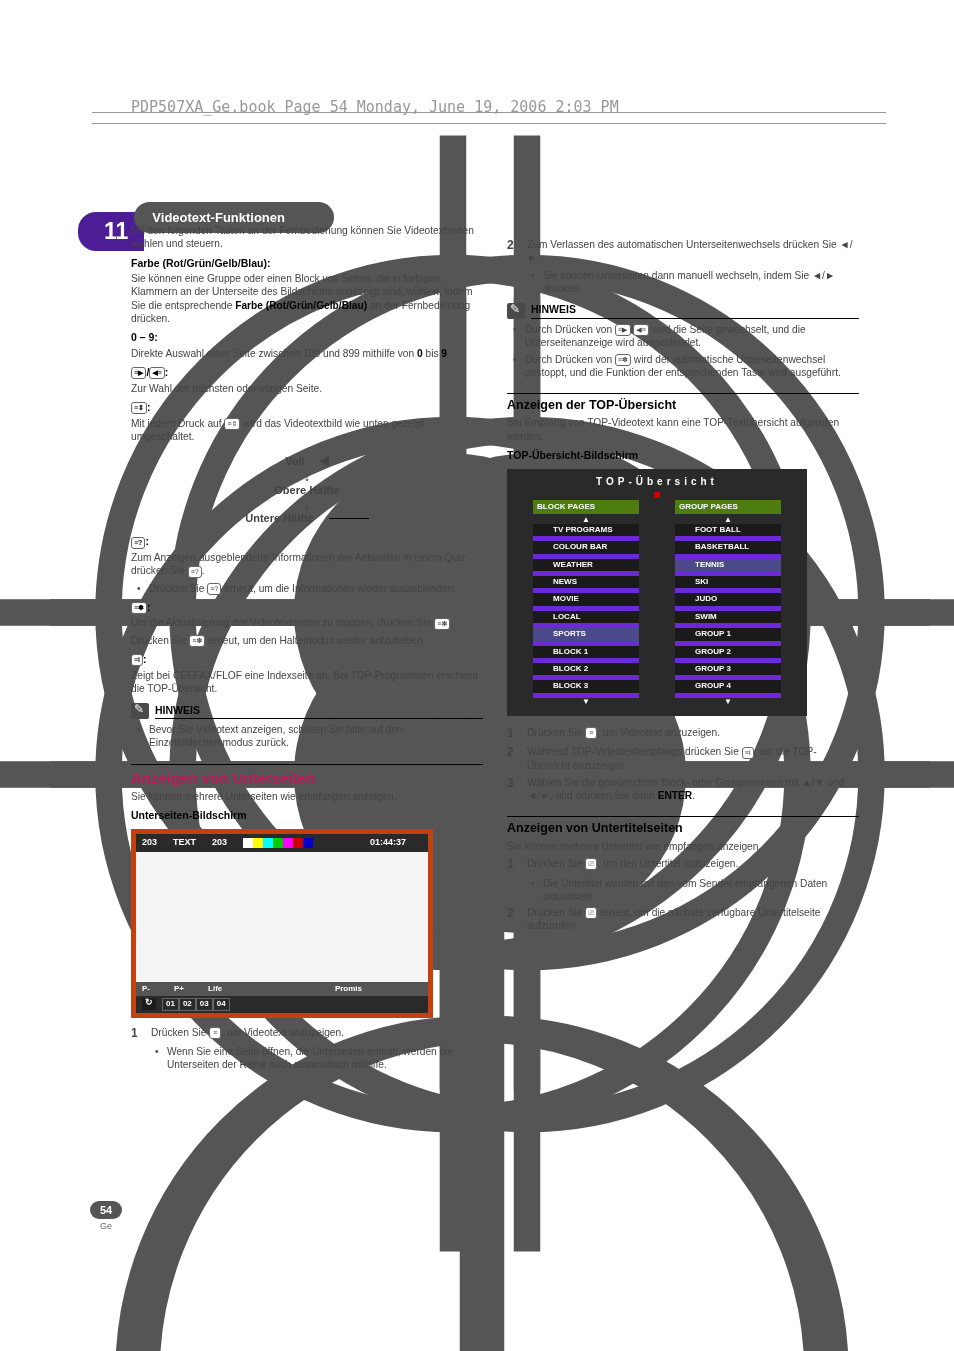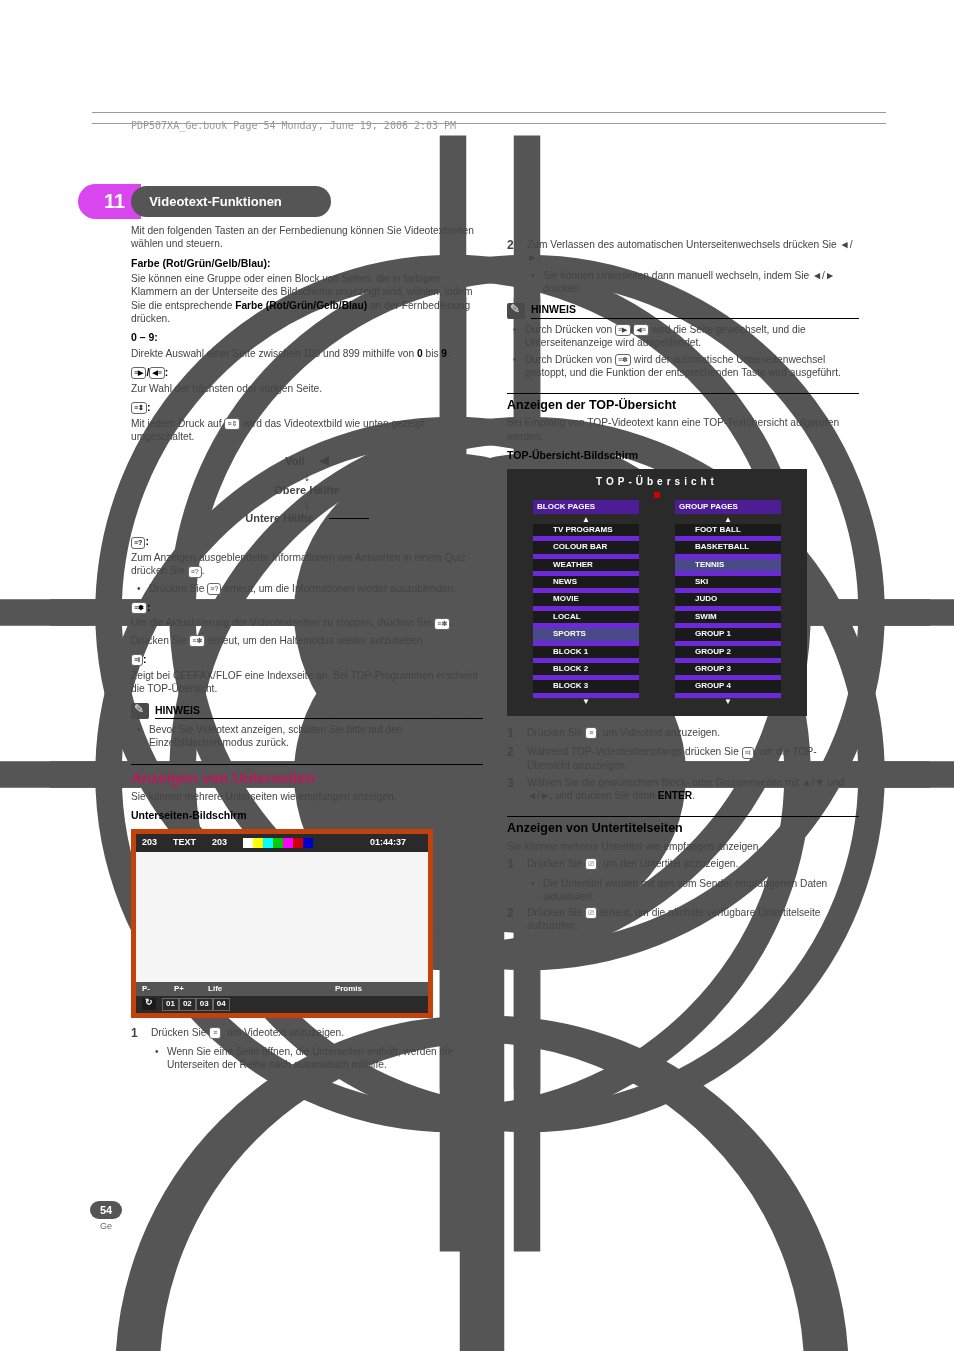--- a/index.html
+++ b/index.html
@@ -6,23 +6,23 @@
     body {
       font-family: Arial, Helvetica, sans-serif;
       background: #fff;
       width: 954px;
       height: 1351px;
       position: relative;
       color: #000;
     }
     .header-line {
       position: absolute;
-      top: 120px;
+      top: 98px;
       left: 131px;
-      font-size: 10px;
+      font-size: 15px;
       color: #999;
       font-family: monospace;
     }
     .header-border-top {
       position: absolute;
       top: 112px;
       left: 92px;
       right: 68px;
       border-top: 0.5px solid #999;
     }
@@ -48,27 +48,28 @@
     .reg-mark circle.outer { fill: none; stroke: #555; stroke-width: 1; }
     .reg-mark .cross { stroke: #555; stroke-width: 1; }
     .section-header {
       position: absolute;
       top: 184px;
       left: 78px;
       display: flex;
       align-items: center;
     }
     .chapter-tab {
-      background: #d946ef;
-      color: #fff;
-      font-weight: bold;
-      font-size: 20px;
+      background: #4c1d95;
+      color: #fff;
+      font-weight: bold;
+      font-size: 23px;
       padding: 6px 16px 6px 26px;
       border-radius: 18px 0 0 18px;
       margin-right: 0;
+      margin-top: 28px;
     }
     .chapter-title {
       background: #555;
       color: #fff;
       font-weight: bold;
       font-size: 13px;
       padding: 8px 18px;
       border-radius: 18px;
       margin-left: -10px;
       min-width: 200px;
@@ -244,21 +245,21 @@
       text-align: center;
       font-weight: bold;
       letter-spacing: 4px;
       font-size: 10px;
       margin-bottom: 4px;
     }
     .top-red-dot { width: 6px; height: 6px; background: #c00; margin: 0 auto 2px; }
     .top-cols { display: flex; gap: 36px; justify-content: center; }
     .top-col { width: 106px; }
     .top-col-header {
-      background: #4c1d95;
+      background: #4d7c0f;
       font-weight: bold;
       padding: 2px 4px;
       margin-bottom: 2px;
     }
     .top-item {
       background: #1a1a1a;
       padding: 1px 20px;
       font-weight: bold;
       margin-bottom: 0;
       border-bottom: 5px solid #6d28d9;

